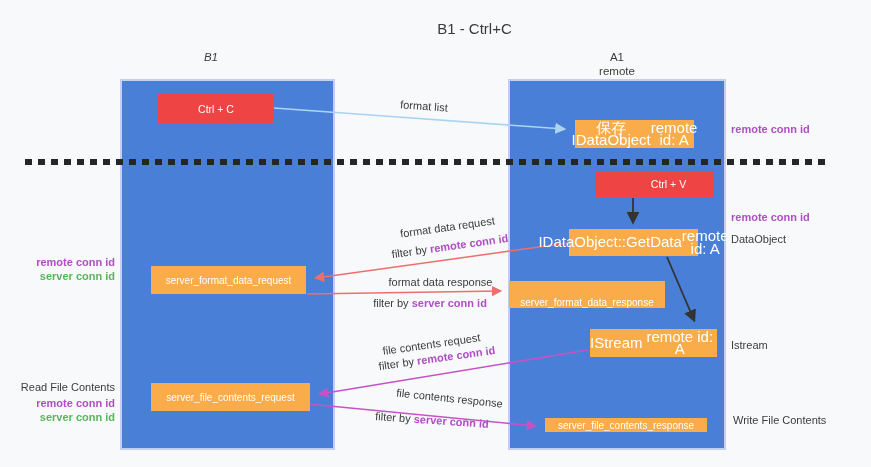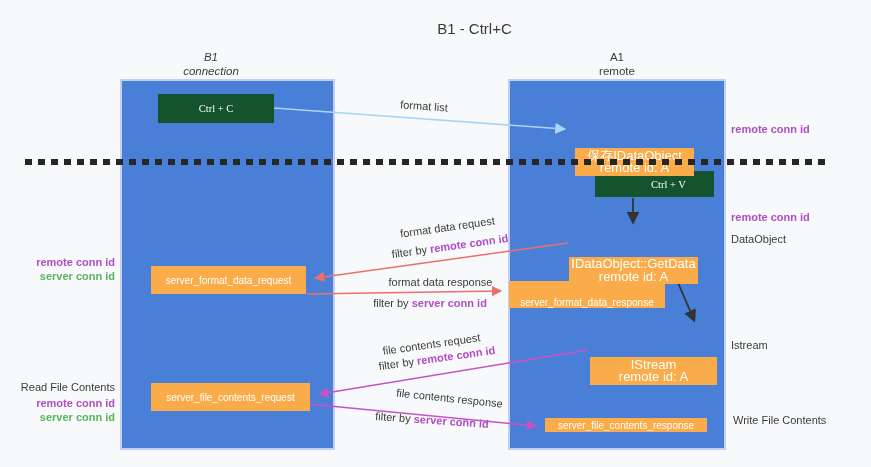--- a/index.html
+++ b/index.html
@@ -23,43 +23,42 @@
   }
   .divider{
     top:159px;left:25px;width:806px;height:6px;z-index:4;
     background:repeating-linear-gradient(90deg,#262626 0 7px,transparent 7px 13px);
   }
   svg.wires{top:0;left:0;z-index:2;pointer-events:none;}
   .box{
     z-index:3;display:flex;align-items:center;justify-content:center;
     color:#fff;text-align:center;box-sizing:border-box;
   }
-  .box-green{background:#14532d;font-size:10.5px;font-family:Liberation Serif, serif;}
+  .box-green{background:#ef4444;font-size:10.5px;}
   .box-orange{background:#f9ac49;font-size:10px;}
-  .box-2line{flex-direction:column;font-size:13px;line-height:12.5px;margin-top:28px;}
+  .box-2line{flex-direction:row;font-size:15px;line-height:12.5px;}
   .lbl{z-index:5;font-size:11px;line-height:13px;white-space:nowrap;}
   .lbl.center{text-align:center;}
   .lbl.right{text-align:right;}
   .key-purple{color:#b04ec4;font-weight:bold;}
   .key-green{color:#58b55c;font-weight:bold;}
   .plain{color:#3c3c3c;font-weight:normal;}
   .rot-up{transform:rotate(-8deg);}
   .rot-dn{transform:rotate(6deg);}
   .rot-dn-sm{transform:rotate(4deg);}
 </style>
 </head>
 <body>
 
 <div class="abs title">
   <div>B1 - Ctrl+C</div>
 </div>
 
 <div class="abs lane-header" style="left:150px;width:122px;font-style:italic;">
   <div>B1</div>
-  <div>connection</div>
 </div>
 <div class="abs lane-header" style="left:557px;width:120px;">
   <div>A1</div>
   <div>remote</div>
 </div>
 
 <div class="abs lane" style="left:120px;width:215px;"></div>
 <div class="abs lane" style="left:508px;width:218px;"></div>
 
 <div class="abs divider"></div>

